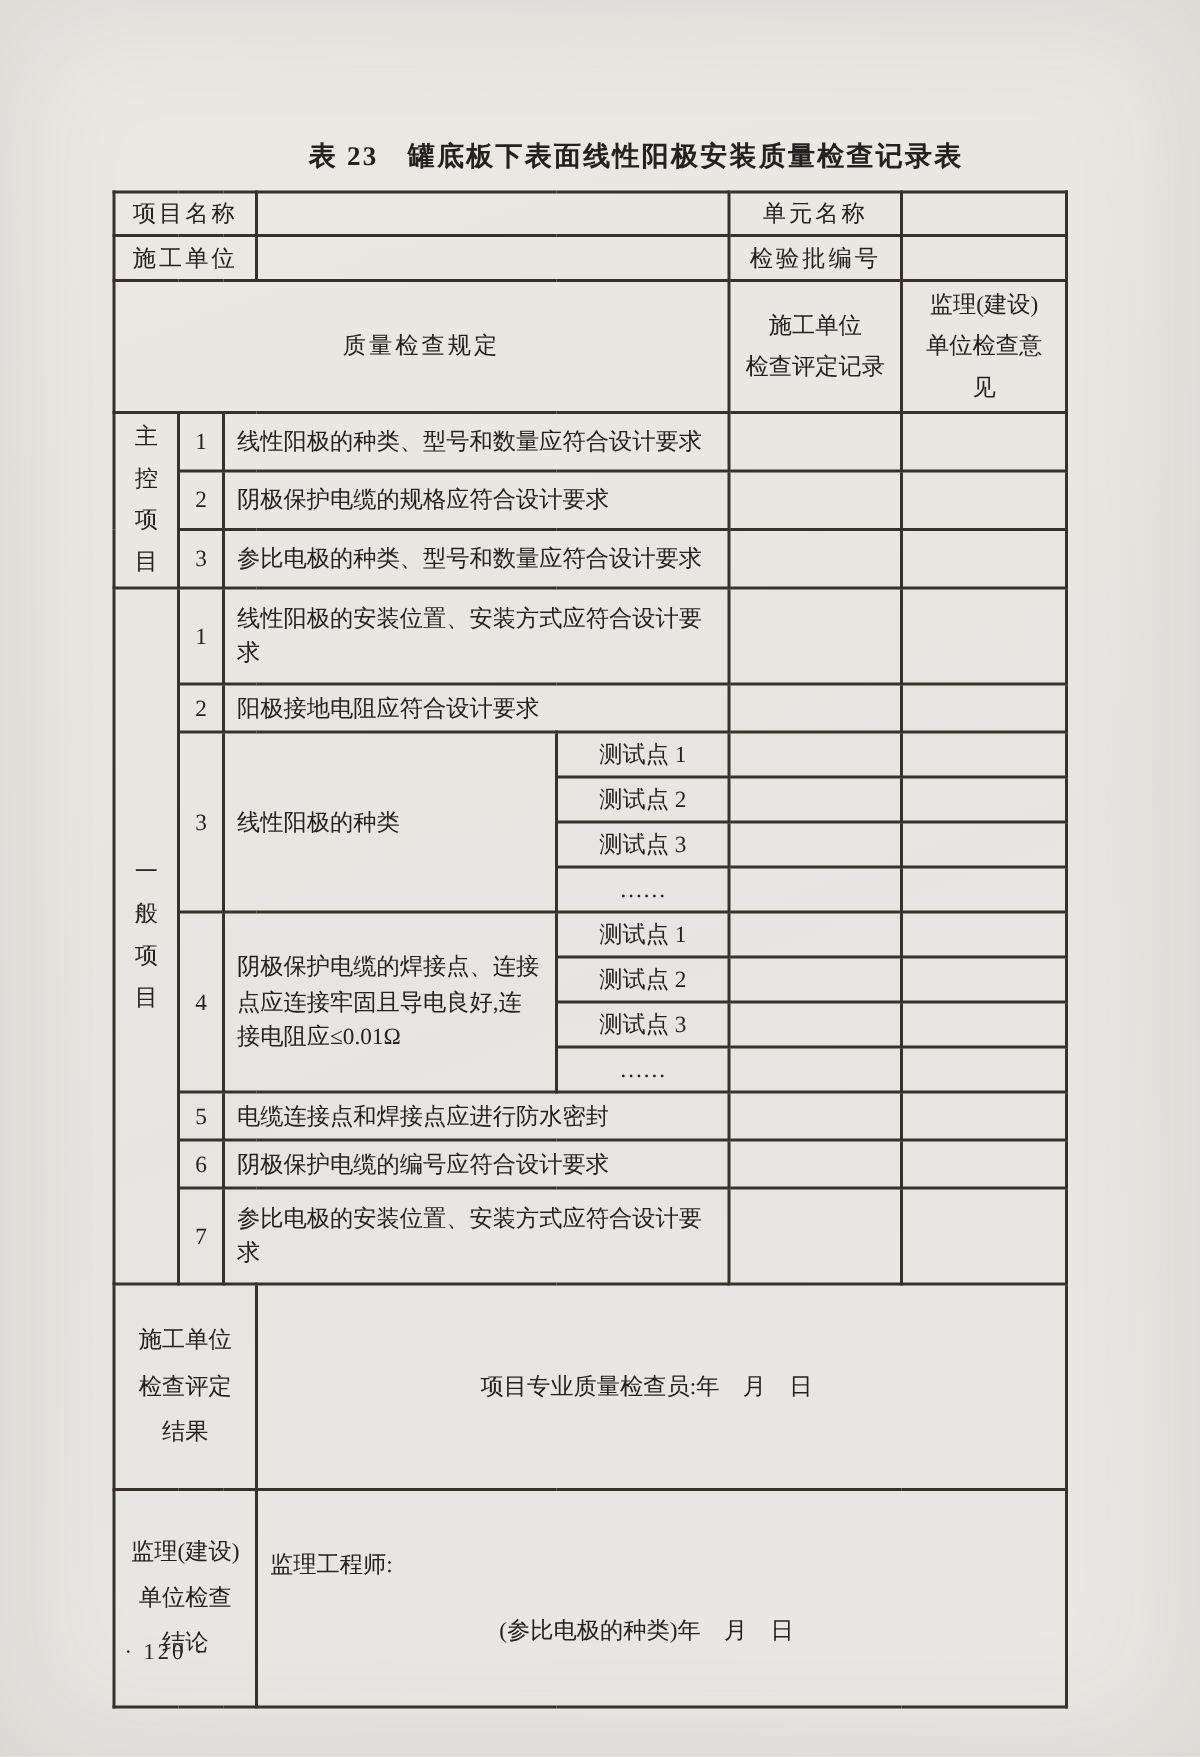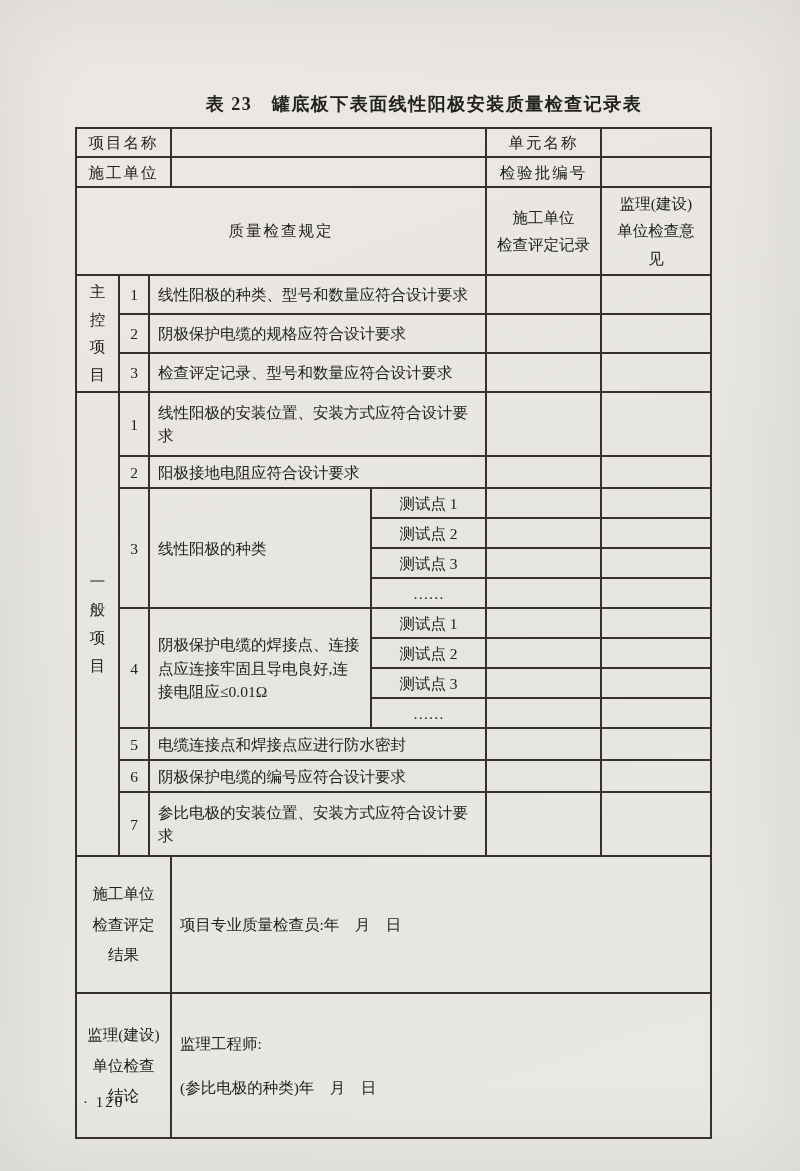--- a/index.html
+++ b/index.html
@@ -34,21 +34,21 @@
   }
   .c { text-align:center; padding-left:2px; padding-right:2px; }
   .sp { letter-spacing:2px;margin-top:34px; }
   .desc { text-align:left; padding-left:11px; }
   .narrow { padding-right:30px; line-height:2; }
   .wrap4 { line-height:1.95; padding-right:14px; }
   .hdr div { line-height:1.75; text-align:center; }
   .vlabel div { line-height:1.8; text-align:center; }
   .flabel div { line-height:1.95; text-align:center; }
   .sign-bottom { vertical-align:bottom; padding-bottom:22px; padding-left:12px; }
-  .sign-row { display:flex; justify-content:flex-start; padding-right:20px; }
+  .sign-row { display:flex; justify-content:center; padding-right:20px; }
   .eng-line { margin-bottom:21px; }
   .pageno {
     position:absolute; left:83px; top:1094px;
     font-size:15px; letter-spacing:2px;
   }
 </style>
 </head>
 <body>
 
 <div class="sheet"></div>
@@ -103,21 +103,21 @@
     <td></td>
   </tr>
   <tr style="height:31px">
     <td class="c">2</td>
     <td colspan="3" class="desc">阴极保护电缆的规格应符合设计要求</td>
     <td></td>
     <td></td>
   </tr>
   <tr style="height:31px">
     <td class="c">3</td>
-    <td colspan="3" class="desc">检查评定记录、型号和数量应符合设计要求</td>
+    <td colspan="3" class="desc">参比电极的种类、型号和数量应符合设计要求</td>
     <td></td>
     <td></td>
   </tr>
 
   <tr style="height:64px">
     <td rowspan="13" class="c vlabel">
       <div>一般</div>
       <div>项目</div>
     </td>
     <td class="c">1</td>

